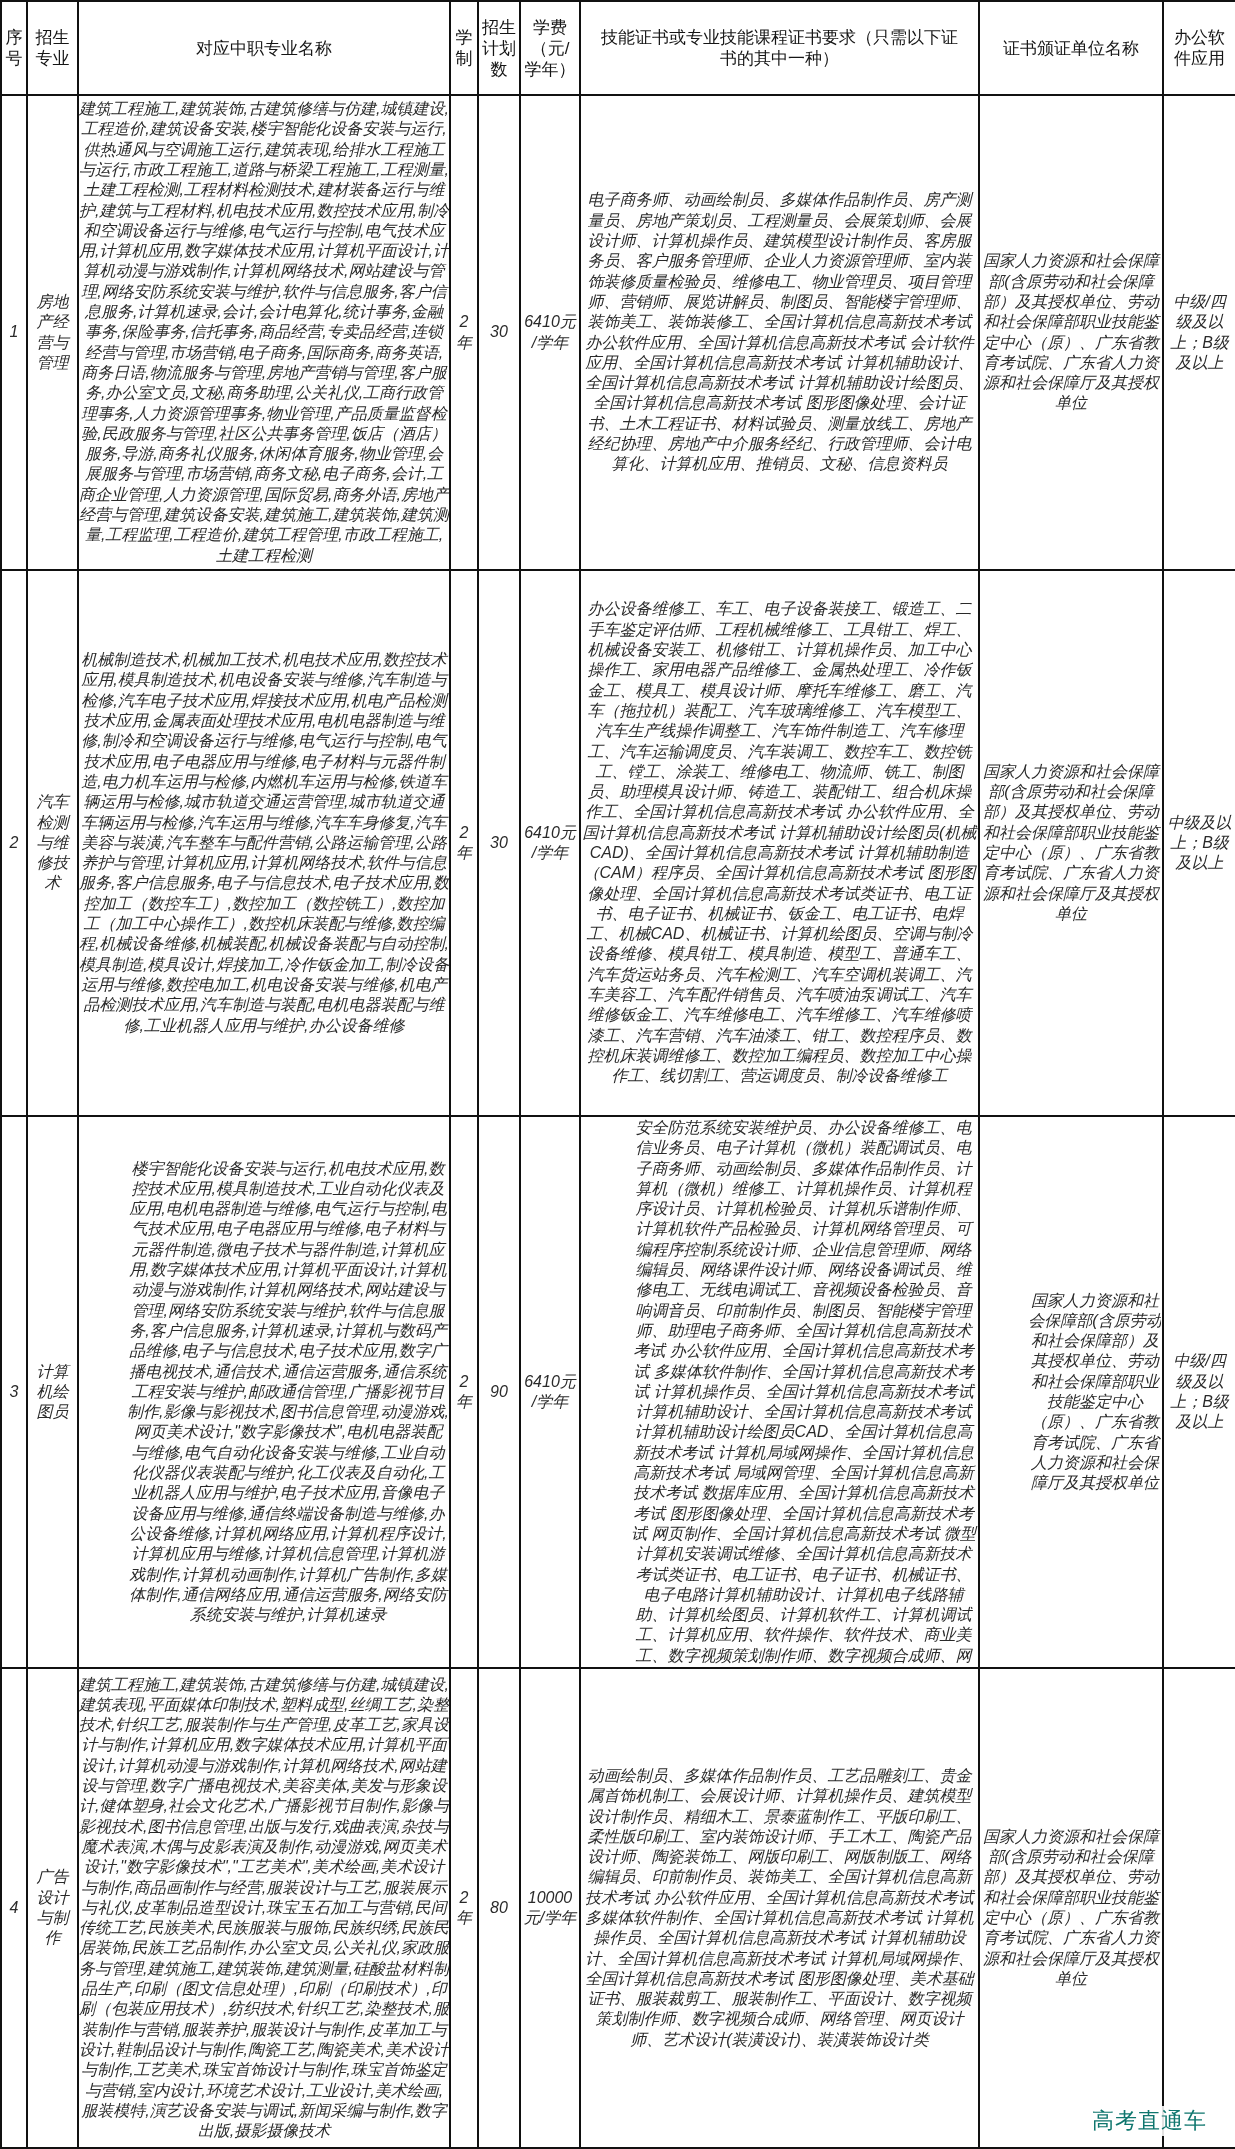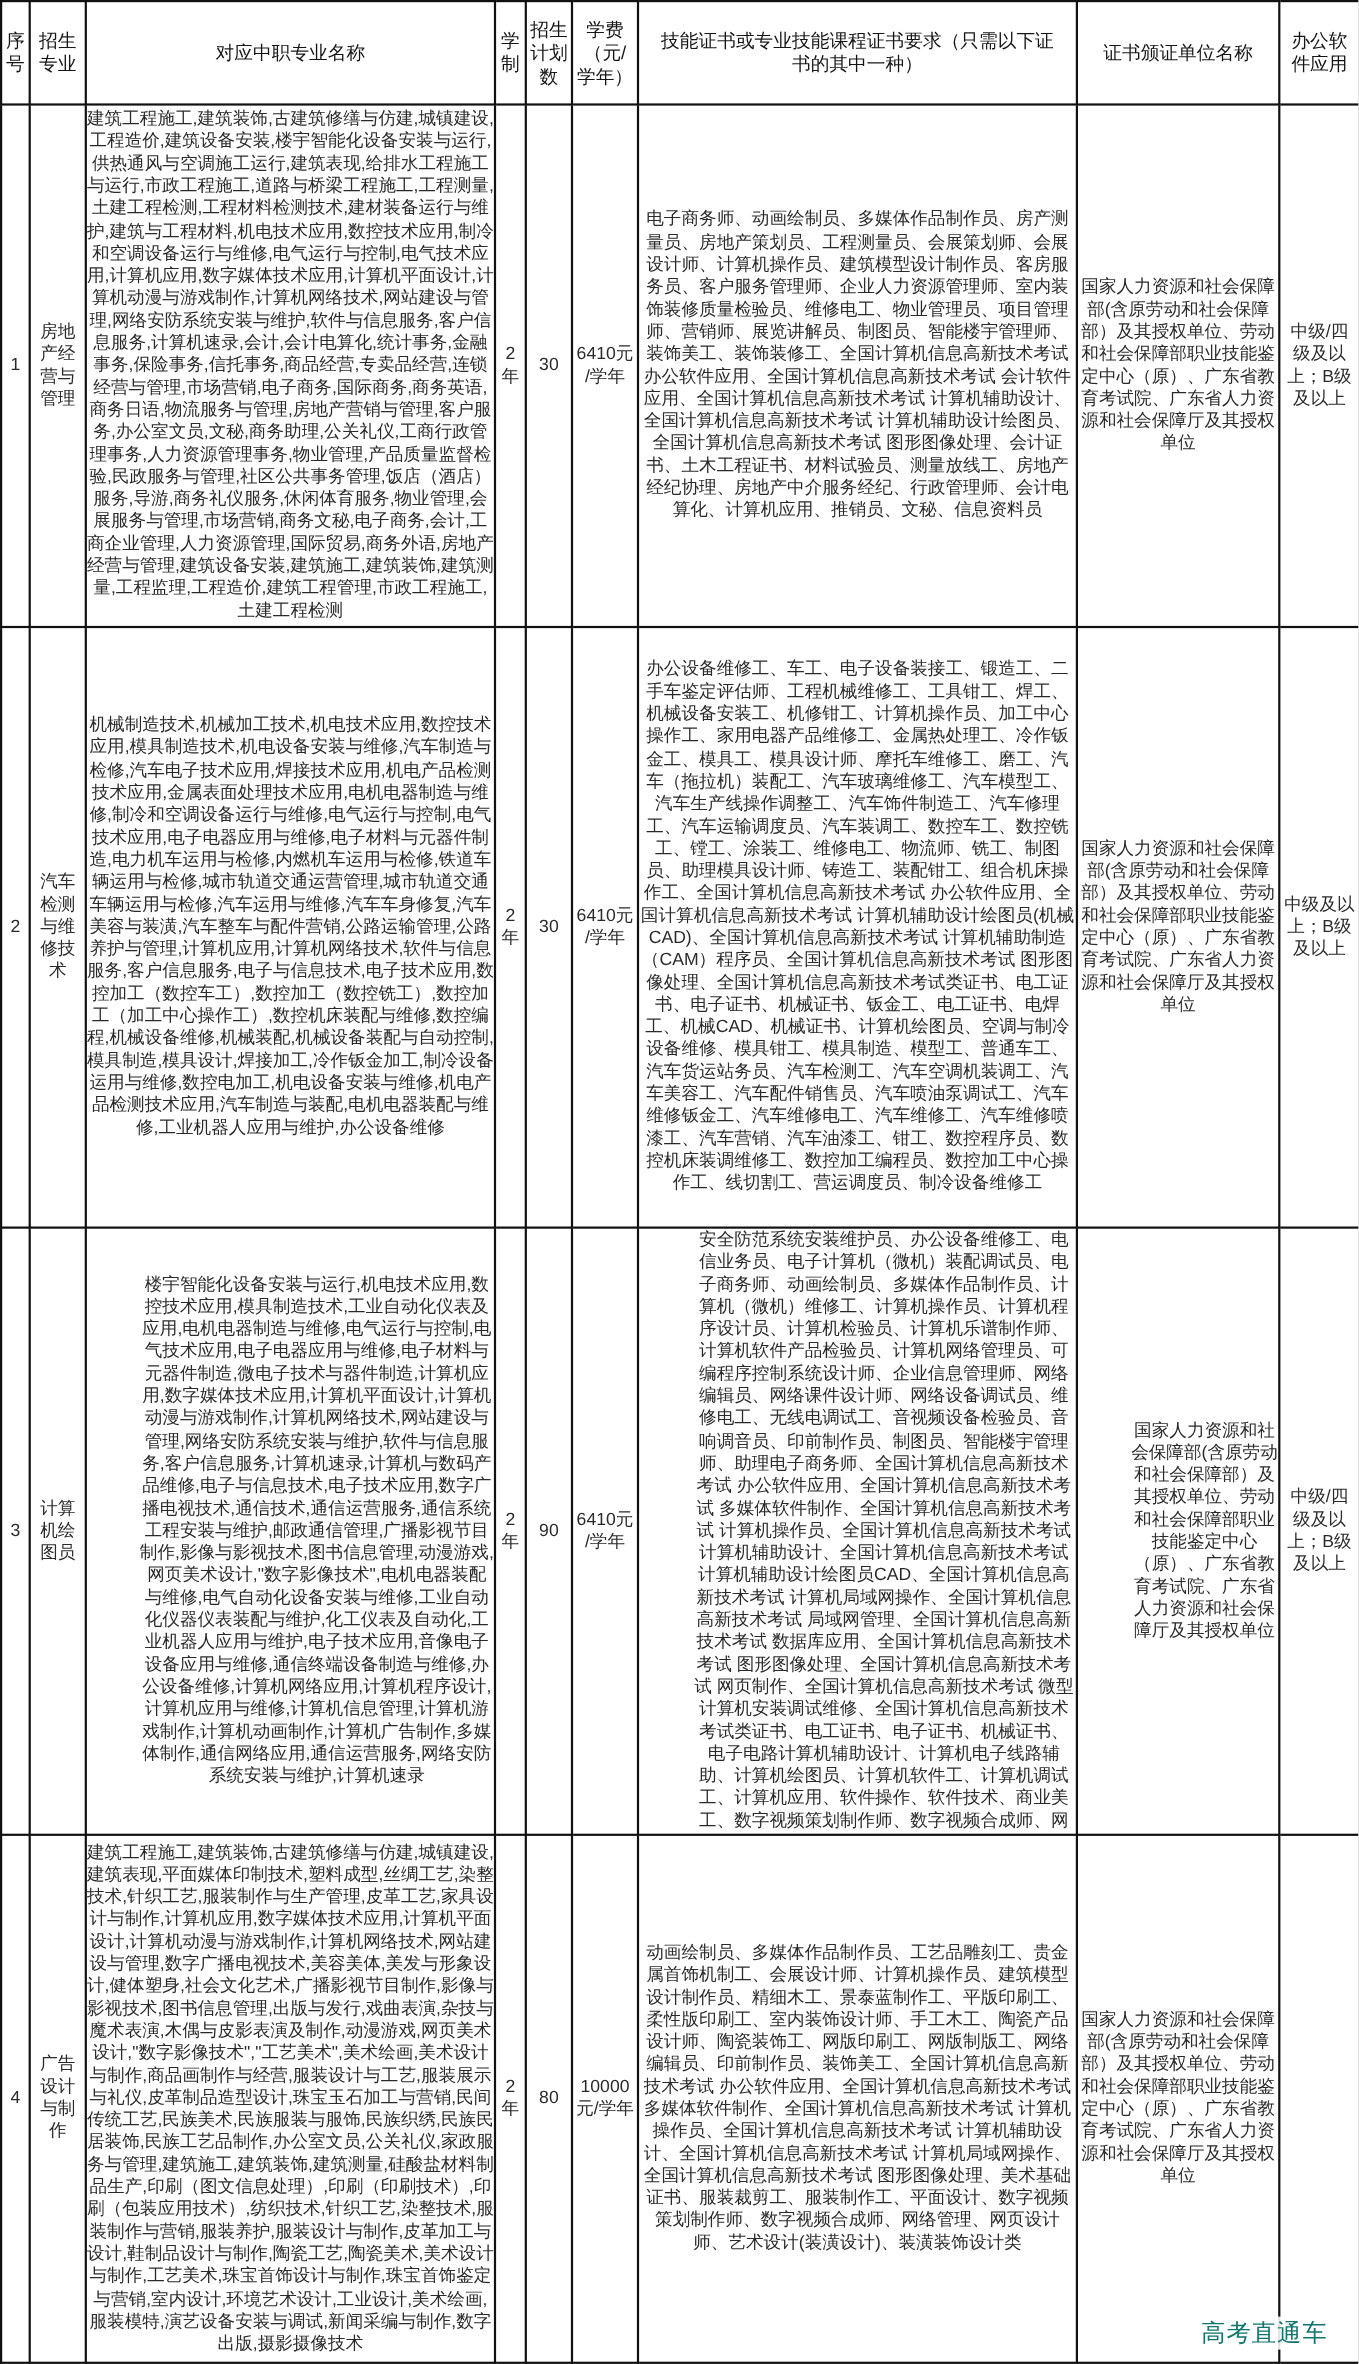--- a/index.html
+++ b/index.html
@@ -27,20 +27,21 @@
     font-weight: normal;
     font-size: 17px;
     line-height: 21px;
     color: #151515;
     text-align: center;
   }
   table.sheet td {
     font-size: 16px;
     line-height: 20.3px;
     text-align: center;
+    font-style: italic;
   }
   tr.head-row { height: 94px; }
   tr.r1 { height: 475px; }
   tr.r2 { height: 546px; }
   tr.r3 { height: 552px; }
   tr.r4 { height: 480px; }
 
   .clip { overflow: hidden; }
   tr.r1 .clip { max-height: 471px; }
   tr.r2 .clip { max-height: 542px; }

